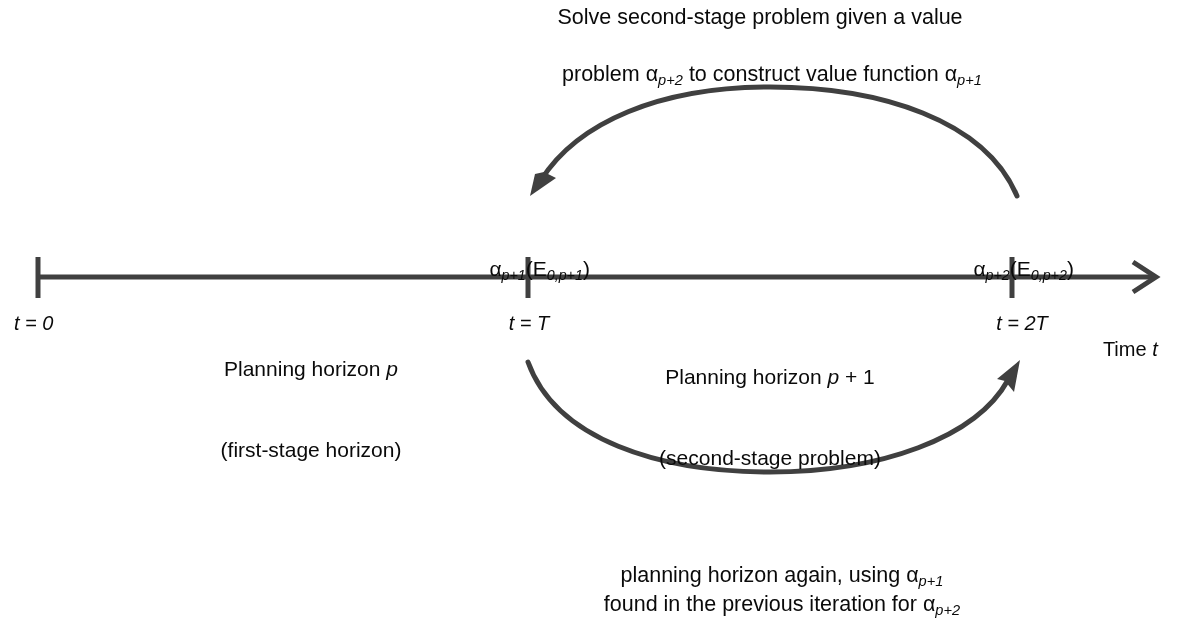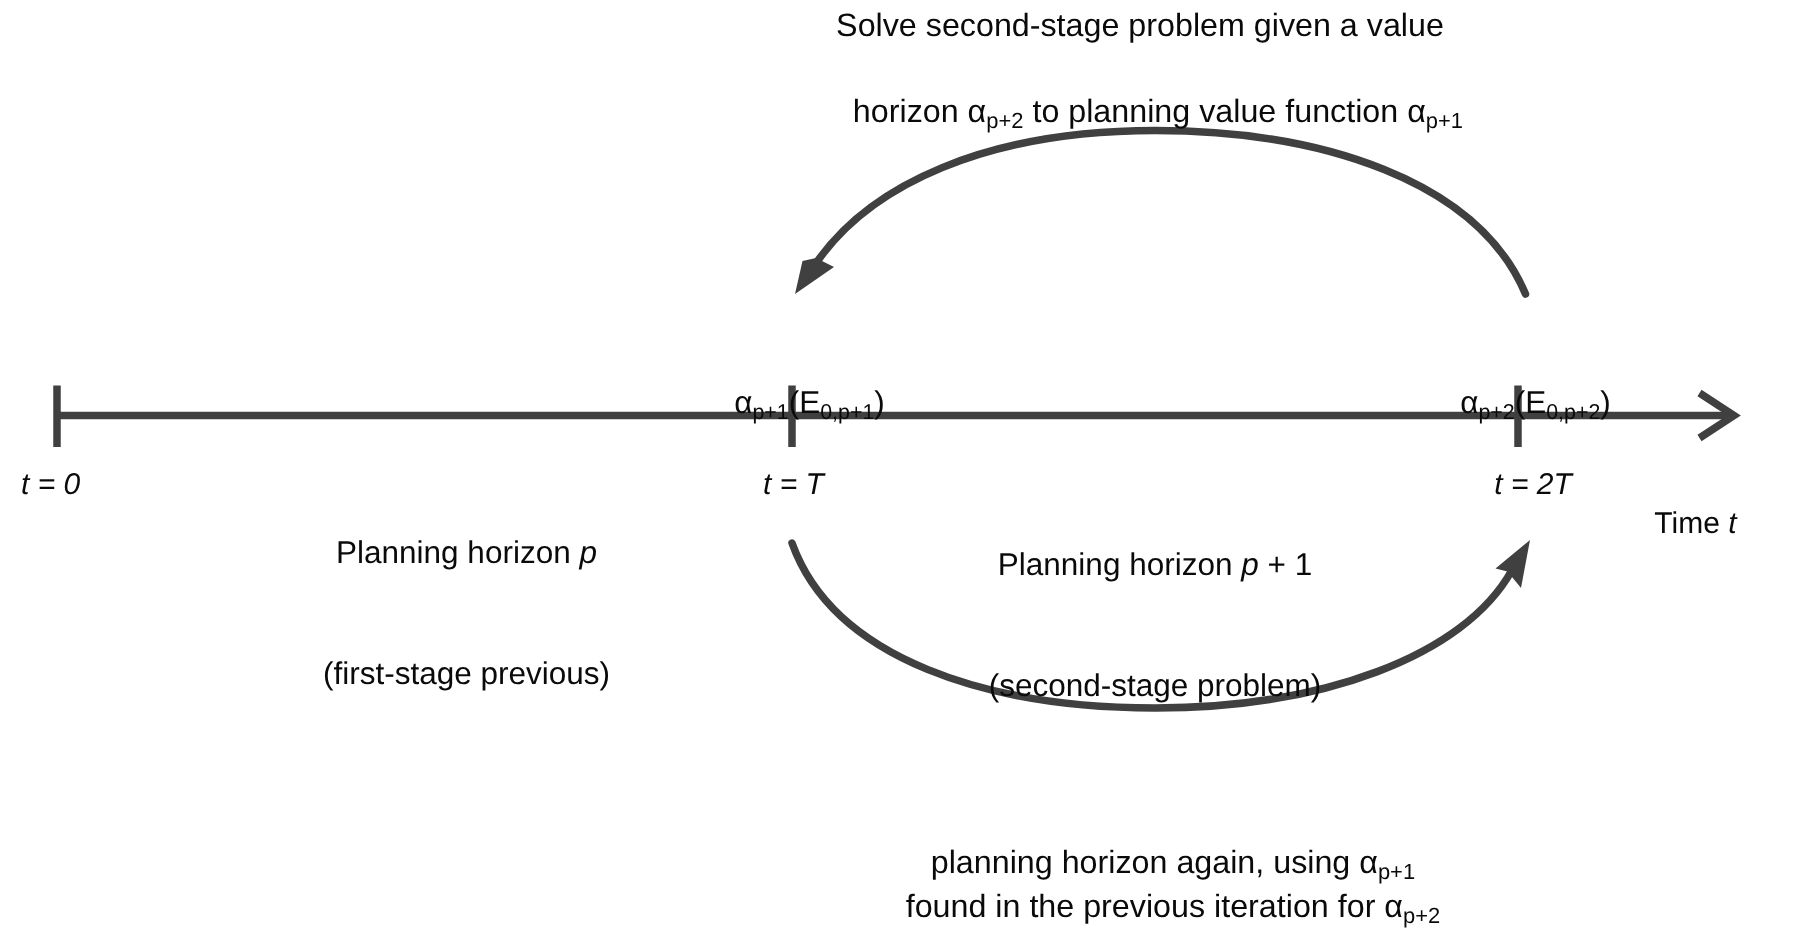--- a/index.html
+++ b/index.html
@@ -52,20 +52,21 @@
     transform: translateX(-50%);
   }
   .alpha-label {
     font-size: 21px;
   }
   i.v {
     font-style: italic;
   }
   sub {
     font-size: 0.68em;
+    font-style: italic;
     line-height: 0;
     vertical-align: baseline;
     position: relative;
     bottom: -0.28em;
   }
   .sym {
     font-style: normal;
   }
 </style>
 </head>
@@ -86,21 +87,21 @@
     <path d="M 1017,196 C 985,120 880,87 770,87 C 660,87 578,122 541,180" fill="none" stroke="#404040" stroke-width="5" stroke-linecap="round"></path>
     <polygon points="530,196 556,178 544,172 535,174" fill="#404040"></polygon>
 
     <path d="M 528,362 C 556,440 660,472 770,472 C 880,472 976,438 1008,380" fill="none" stroke="#404040" stroke-width="5" stroke-linecap="round"></path>
     <polygon points="1020,360 1014,392 1005,381 997,379" fill="#404040"></polygon>
   </svg>
 
   <div class="txt cap center" style="left:760px; top:4px;">Solve second-stage problem given a value</div>
 
   <div class="txt cap center" style="left:760px; top:33px;">
-    <span>horizon </span><span class="sym">α</span><sub>p+2</sub><span> to planning value function </span><span class="sym">α</span><sub>p+1</sub>
+    <span>problem </span><span class="sym">α</span><sub>p+2</sub><span> to construct value function </span><span class="sym">α</span><sub>p+1</sub>
   </div>
 
   <div class="txt alpha-label center" style="left:528px; top:228px;">
     <span class="sym">α</span><sub>p+1</sub><span>(E</span><sub>0,p+1</sub><span>)</span>
   </div>
 
   <div class="txt alpha-label center" style="left:1012px; top:228px;">
     <span class="sym">α</span><sub>p+2</sub><span>(E</span><sub>0,p+2</sub><span>)</span>
   </div>
 
@@ -109,21 +110,21 @@
   <div class="txt tick-label center" style="left:529px; top:310px;">t = T</div>
 
   <div class="txt tick-label center" style="left:1022px; top:310px;">t = 2T</div>
 
   <div class="txt axis-label" style="left:1081px; top:310px;">
     <span>Time&nbsp;</span><i class="v">t</i>
   </div>
 
   <div class="txt seg-label" style="left:311px; top:300px;">
     <div><span>Planning horizon </span><i class="v">p</i></div>
-    <div>(first-stage previous)</div>
+    <div>(first-stage horizon)</div>
   </div>
 
   <div class="txt seg-label" style="left:770px; top:308px;">
     <div><span>Planning horizon </span><i class="v">p</i><span> + 1</span></div>
     <div>(second-stage problem)</div>
   </div>
 
 
   <div class="txt cap center" style="left:770px; top:534px;">
     <span>planning horizon again, using </span><span class="sym">α</span><sub>p+1</sub>

